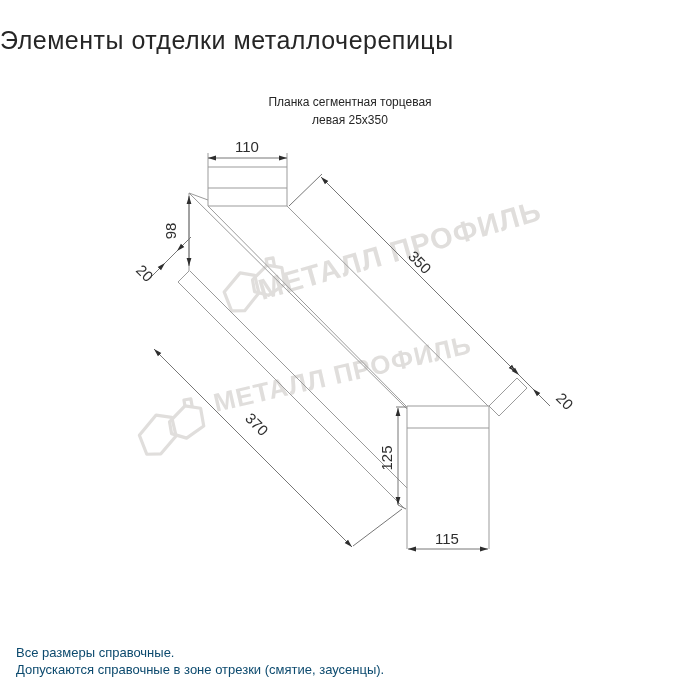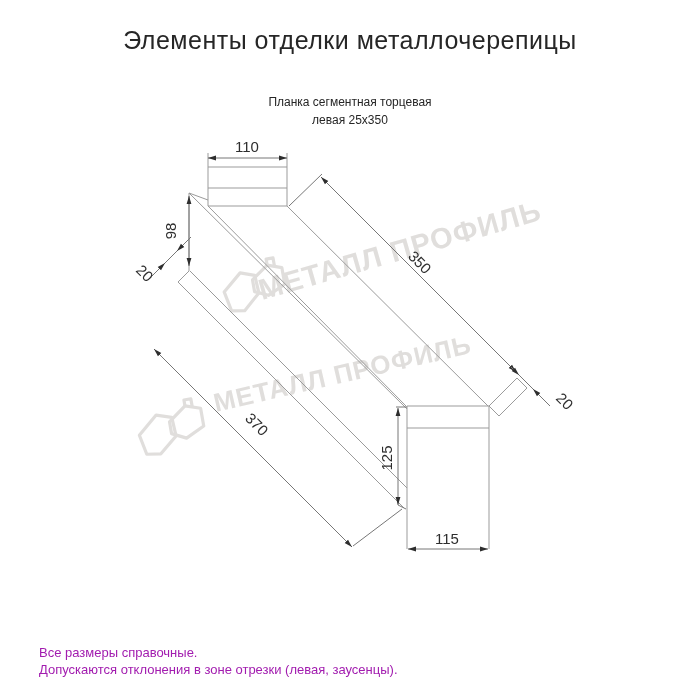--- a/index.html
+++ b/index.html
@@ -1,32 +1,32 @@
 <!DOCTYPE html>
 <html><head>
 <meta charset="utf-8">
 <style>
   html,body{margin:0;padding:0;}
   body{
     width:700px;height:700px;position:relative;background:#ffffff;
     font-family:"Liberation Sans", sans-serif;overflow:hidden;
   }
   .page-title{
-    position:absolute;left:0;top:26px;width:700px;text-align:center;
+    position:absolute;left:0;top:26px;width:700px;text-align:left;
     font-size:25px;color:#262626;letter-spacing:0.5px;
   }
   .subtitle{
     position:absolute;left:0;width:700px;text-align:center;
     font-size:12px;color:#262626;
   }
   .subtitle.l1{top:95px;}
   .subtitle.l2{top:113px;}
   .drawing-svg{position:absolute;left:0;top:0;}
   .footer-note{
-    position:absolute;left:39px;font-size:13px;color:#a21caf;
+    position:absolute;left:16px;font-size:13px;color:#0c4a6e;
   }
   .footer-note.l1{top:645px;}
   .footer-note.l2{top:662px;}
   .outline{stroke:#9b9b9b;stroke-width:1;fill:none;}
   .dimline{stroke:#777777;stroke-width:1;fill:none;}
   .dimtext{font-family:"Liberation Sans",sans-serif;font-size:15px;fill:#2e2e2e;}
   .wm-text{font-family:"Liberation Sans",sans-serif;font-weight:bold;font-size:29px;letter-spacing:1px;}
   .wm-shape{fill:none;stroke-width:3.2;stroke-linejoin:round;}
 </style>
 </head>
@@ -114,13 +114,13 @@
     <text class="dimtext" x="141" y="277" text-anchor="middle" transform="rotate(45 141 277)">20</text>
     <text class="dimtext" x="416" y="266" text-anchor="middle" transform="rotate(45 416 266)">350</text>
     <text class="dimtext" x="253" y="428" text-anchor="middle" transform="rotate(45 253 428)">370</text>
     <text class="dimtext" x="561" y="405" text-anchor="middle" transform="rotate(45 561 405)">20</text>
     <text class="dimtext" x="392" y="458" text-anchor="middle" transform="rotate(-90 392 458)">125</text>
     <text class="dimtext" x="447" y="544" text-anchor="middle">115</text>
   </g>
 </svg>
 
 <div class="footer-note l1">Все размеры справочные.</div>
-<div class="footer-note l2">Допускаются отклонения в зоне отрезки (левая, заусенцы).</div>
+<div class="footer-note l2">Допускаются справочные в зоне отрезки (смятие, заусенцы).</div>
 
 </body></html>

